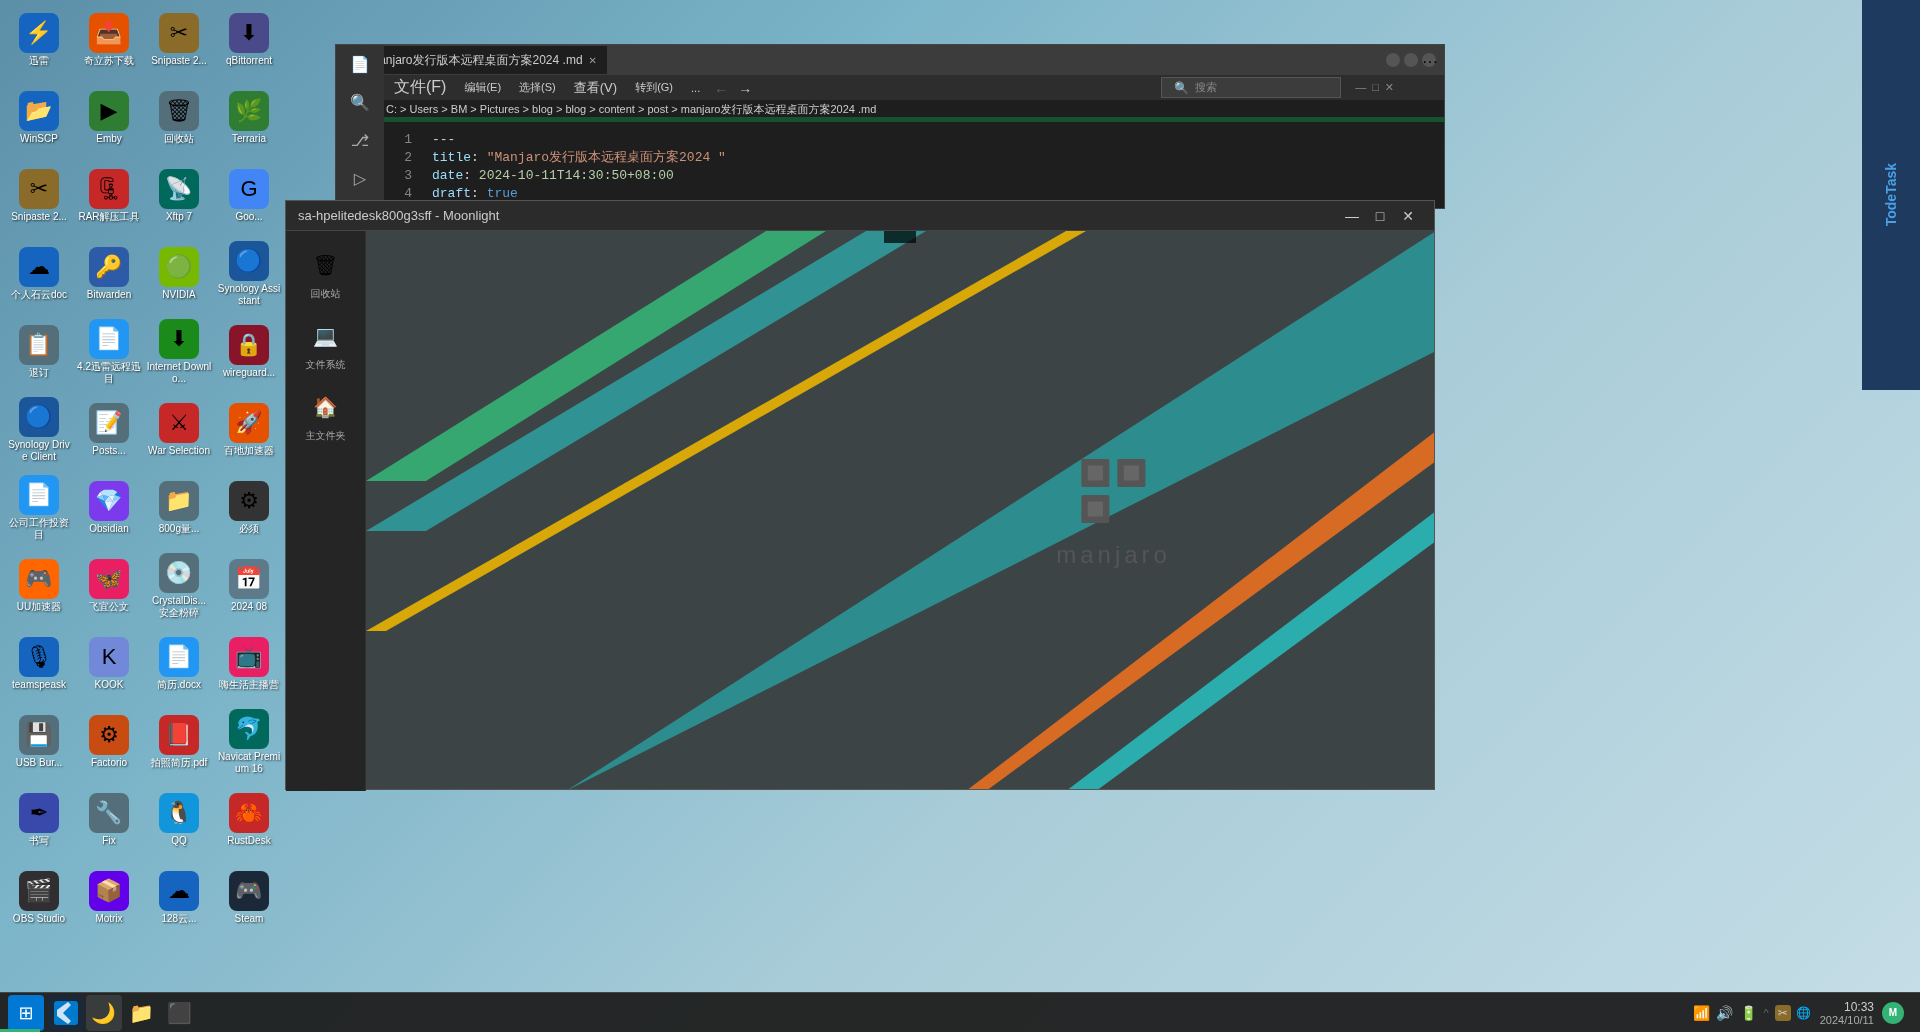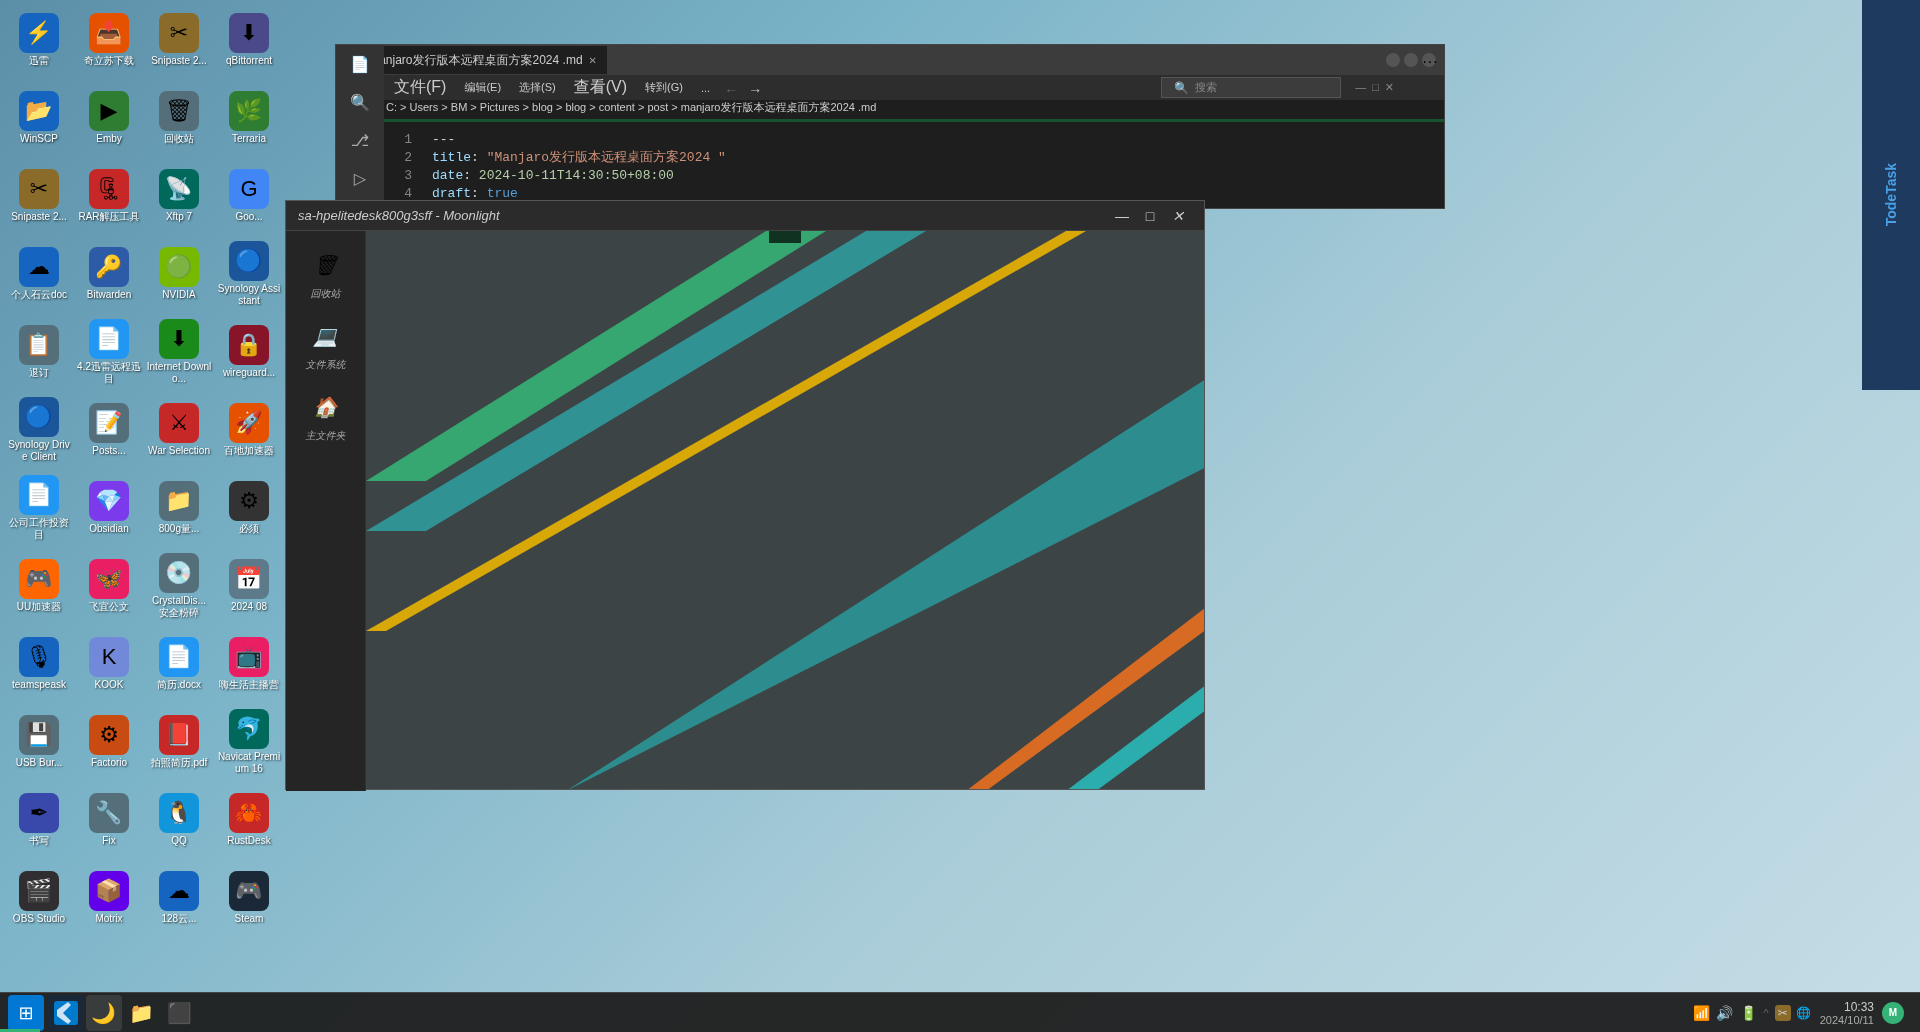--- a/index.html
+++ b/index.html
@@ -100,25 +100,25 @@
     .vscode-tab-close {
       color: #999;
       font-size: 10px;
       cursor: pointer;
     }
 
     .vscode-breadcrumb {
       height: 22px;
       background: #1e1e1e;
       display: flex;
-      align-items: flex-start;
+      align-items: flex-end;
       padding: 0 50px;
       font-size: 11px;
       color: #ccc;
-      border-bottom: 3px solid #14532d;
+      border-bottom: 5px solid #14532d;
     }
 
     .vscode-left-panel {
       position: absolute;
       left: 0;
       top: 0;
       width: 48px;
       height: 165px;
       background: #333;
       display: flex;
@@ -171,26 +171,25 @@
 
     .code-key { color: #9cdcfe; }
     .code-string { color: #ce9178; }
     .code-dash { color: #d4d4d4; }
 
     
     .moonlight-window {
       position: absolute;
       top: 200px;
       left: 285px;
-      width: 920px;
+      width: 1150px;
       height: 590px;
       background: #1a1a1a;
       border: 1px solid #555;
       z-index: 20;
-      font-style: italic;
     }
 
     .moonlight-titlebar {
       height: 30px;
       background: #2b2b2b;
       display: flex;
       align-items: center;
       padding: 0 12px;
       border-bottom: 1px solid #444;
     }
@@ -629,21 +628,21 @@
       <div style="width:14px;height:14px;background:#555;border-radius:50%;cursor:pointer;"></div>
       <div style="width:14px;height:14px;background:#555;border-radius:50%;cursor:pointer;"></div>
       <div style="width:14px;height:14px;background:#555;border-radius:50%;cursor:pointer;">···</div>
     </div>
   </div>
 
   <div style="height:25px;background:#2d2d2d;display:flex;align-items:center;padding:0 50px;gap:2px;">
     <span style="font-size:16px;color:#ccc;padding:2px 8px;cursor:pointer;">文件(F)</span>
     <span style="font-size:11px;color:#ccc;padding:2px 8px;cursor:pointer;">编辑(E)</span>
     <span style="font-size:11px;color:#ccc;padding:2px 8px;cursor:pointer;">选择(S)</span>
-    <span style="font-size:16px;color:#ccc;padding:2px 8px;cursor:pointer;">查看(V)</span>
+    <span style="font-size:13px;color:#ccc;padding:2px 8px;cursor:pointer;">查看(V)</span>
     <span style="font-size:11px;color:#ccc;padding:2px 8px;cursor:pointer;">转到(G)</span>
     <span style="font-size:11px;color:#ccc;padding:2px 8px;cursor:pointer;">...</span>
 
     <span style="font-size:14px;color:#666;padding:0 4px;cursor:pointer;">←</span>
     <span style="font-size:14px;color:#ccc;padding:0 4px;cursor:pointer;">→</span>
 
     <div style="flex:1;"></div>
     <div style="background:#3c3c3c;border:1px solid #555;padding:2px 12px;width:180px;display:flex;align-items:center;gap:6px;">
       <span style="color:#888;font-size:12px;">🔍</span>
       <span style="font-size:11px;color:#888;">搜索</span>
@@ -738,20 +737,33 @@
 
         <polygon points="200,560 1070,0 1070,120 200,560" fill="#29a0a0" opacity="0.8"></polygon>
 
         <polygon points="0,400 700,0 720,0 20,400" fill="#e8b400" opacity="0.9"></polygon>
 
         <polygon points="600,560 1070,200 1070,230 620,560" fill="#e87020" opacity="0.9"></polygon>
 
         <polygon points="700,560 1070,280 1070,310 730,560" fill="#29c0c0" opacity="0.85"></polygon>
       </svg>
 
+      <div class="manjaro-logo-area">
+        <svg class="manjaro-logo-icon" viewBox="0 0 100 100">
+
+          <rect x="10" y="10" width="35" height="35" fill="#555" rx="2"></rect>
+          <rect x="55" y="10" width="35" height="35" fill="#555" rx="2"></rect>
+          <rect x="10" y="55" width="35" height="35" fill="#555" rx="2"></rect>
+
+          <rect x="18" y="18" width="19" height="19" fill="#666" rx="1"></rect>
+          <rect x="63" y="18" width="19" height="19" fill="#666" rx="1"></rect>
+          <rect x="18" y="63" width="19" height="19" fill="#666" rx="1"></rect>
+        </svg>
+        <div class="manjaro-logo-text">manjaro</div>
+      </div>
     </div>
   </div>
 </div>
 
 <div style="position:absolute;right:0;top:0;width:58px;height:390px;background:#1e3a5f;z-index:15;display:flex;align-items:center;justify-content:center;">
   <span style="color:#4aa0e6;font-size:14px;font-weight:bold;writing-mode:vertical-rl;text-orientation:mixed;transform:rotate(180deg);">TodeTask</span>
 </div>
 
 <div style="position:absolute;right:0;top:95px;width:60px;">
   <div class="edge-icon">

